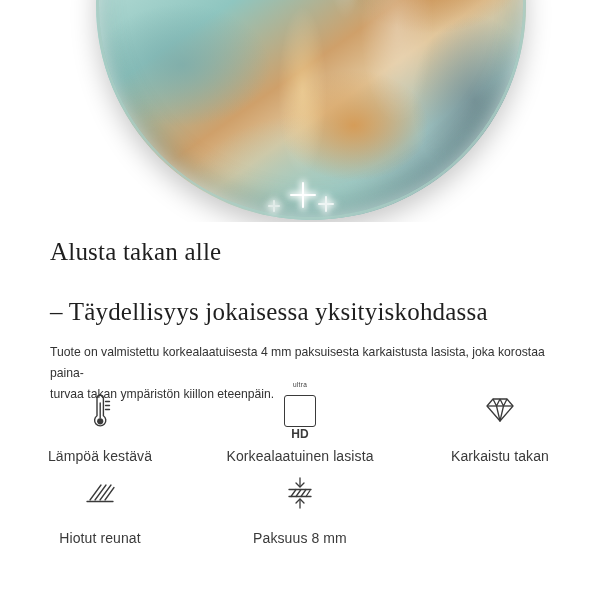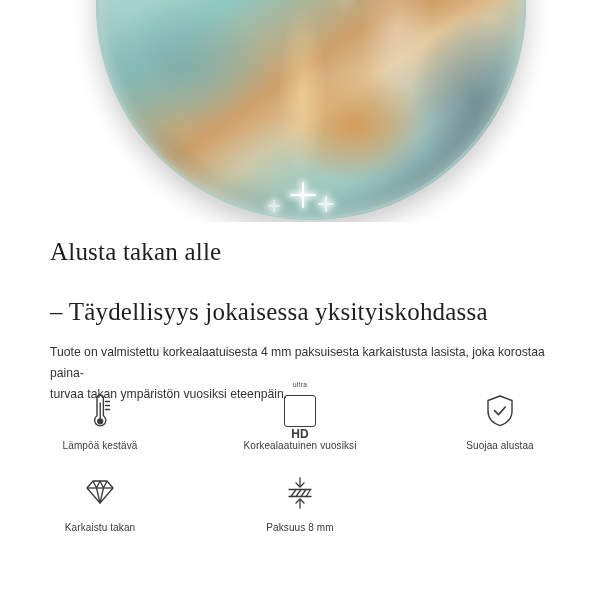--- a/index.html
+++ b/index.html
@@ -131,22 +131,22 @@
     align-items: center;
     justify-content: flex-start;
   }
   .feature .ico {
     height: 42px;
     display: flex;
     align-items: center;
     justify-content: center;
   }
   .feature .cap {
-    margin-top: 8px;
-    font-size: 10px;
+    margin-top: 16px;
+    font-size: 14px;
     color: #3a3a3a;
     text-align: center;
     letter-spacing: .1px;
   }
   svg { display: block; }
   .ultrahd {
     width: 30px;
     height: 30px;
     border: 1.4px solid #3a3a3a;
     border-radius: 3px;
@@ -174,21 +174,21 @@
   <div class="sparkle s3"></div>
 </div>
 
 <div class="content">
   <h1 class="headline">
     <span class="l1">Alusta takan alle</span>
     <span class="l2">– Täydellisyys jokaisessa yksityiskohdassa</span>
   </h1>
   <p class="body-copy">
     <span>Tuote on valmistettu korkealaatuisesta 4 mm paksuisesta karkaistusta lasista, joka korostaa paina-</span>
-    <span>turvaa takan ympäristön vuosiksi eteenpäin.</span>
+    <span>turvaa takan ympäristön kiillon eteenpäin.</span>
   </p>
 </div>
 
 <div class="features">
 
   <div class="feature">
     <div class="ico">
       <svg width="34" height="38" viewBox="0 0 34 38">
         <g fill="none" stroke="#3a3a3a" stroke-width="1.4" stroke-linecap="round">
           <path d="M14 6.5a3.2 3.2 0 0 1 6.4 0v17.2a5.6 5.6 0 1 1-6.4 0z"></path>
@@ -203,48 +203,53 @@
     <div class="cap">Lämpöä kestävä</div>
   </div>
 
   <div class="feature">
     <div class="ico">
       <div class="ultrahd">
         <div class="u">ultra</div>
         <div class="hd">HD</div>
       </div>
     </div>
-    <div class="cap">Korkealaatuinen vuosiksi</div>
-  </div>
-
-  <div class="feature">
-    <div class="ico">
-      <svg width="34" height="38" viewBox="0 0 34 38">
-        <path d="M17 4 L29 8.5 v10.5 c0 7.5 -5.4 12.4 -12 14.6 C10.4 31.4 5 26.5 5 19 V8.5z" fill="none" stroke="#3a3a3a" stroke-width="1.4" stroke-linejoin="round"></path>
-        <path d="M11.5 18.6 l4 4 6.8 -7.6" fill="none" stroke="#3a3a3a" stroke-width="1.6" stroke-linecap="round" stroke-linejoin="round"></path>
-      </svg>
-    </div>
-    <div class="cap">Suojaa alustaa</div>
-  </div>
+    <div class="cap">Korkealaatuinen lasista</div>
+  </div>
+
 
   <div class="feature">
     <div class="ico">
       <svg width="40" height="34" viewBox="0 0 40 34">
         <g fill="none" stroke="#3a3a3a" stroke-width="1.3" stroke-linejoin="round">
           <path d="M7 12 L13 5 h14 l6 7 -13 15 z"></path>
           <path d="M7 12 h26"></path>
           <path d="M13 5 l3.5 7 L20 5"></path>
           <path d="M27 5 l-3.5 7 L20 5"></path>
           <path d="M16.5 12 L20 27 l3.5 -15"></path>
         </g>
       </svg>
     </div>
     <div class="cap">Karkaistu takan</div>
   </div>
 
+  <div class="feature">
+    <div class="ico">
+      <svg width="38" height="32" viewBox="0 0 38 32">
+        <g stroke="#3a3a3a" stroke-width="1.3" stroke-linecap="round">
+          <line x1="9" y1="23" x2="20" y2="8"></line>
+          <line x1="14" y1="23" x2="25" y2="8"></line>
+          <line x1="19" y1="23" x2="30" y2="8"></line>
+          <line x1="24" y1="23" x2="33" y2="10.5"></line>
+        </g>
+        <line x1="6" y1="24.5" x2="32" y2="24.5" stroke="#3a3a3a" stroke-width="1.3" stroke-linecap="round"></line>
+      </svg>
+    </div>
+    <div class="cap">Hiotut reunat</div>
+  </div>
 
   <div class="feature">
     <div class="ico">
       <svg width="36" height="38" viewBox="0 0 36 38">
         <g stroke="#3a3a3a" stroke-width="1.3" stroke-linecap="round" fill="none">
           <line x1="18" y1="4" x2="18" y2="12"></line>
           <path d="M14 9 l4 4 4 -4"></path>
           <line x1="18" y1="34" x2="18" y2="26"></line>
           <path d="M14 29 l4 -4 4 4"></path>
           <line x1="7" y1="15.5" x2="29" y2="15.5"></line>

